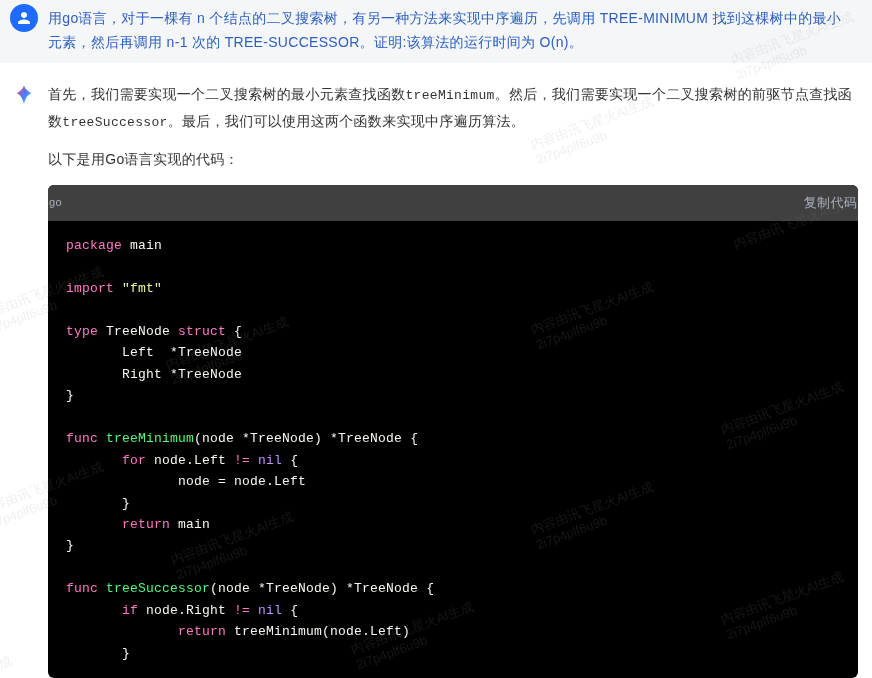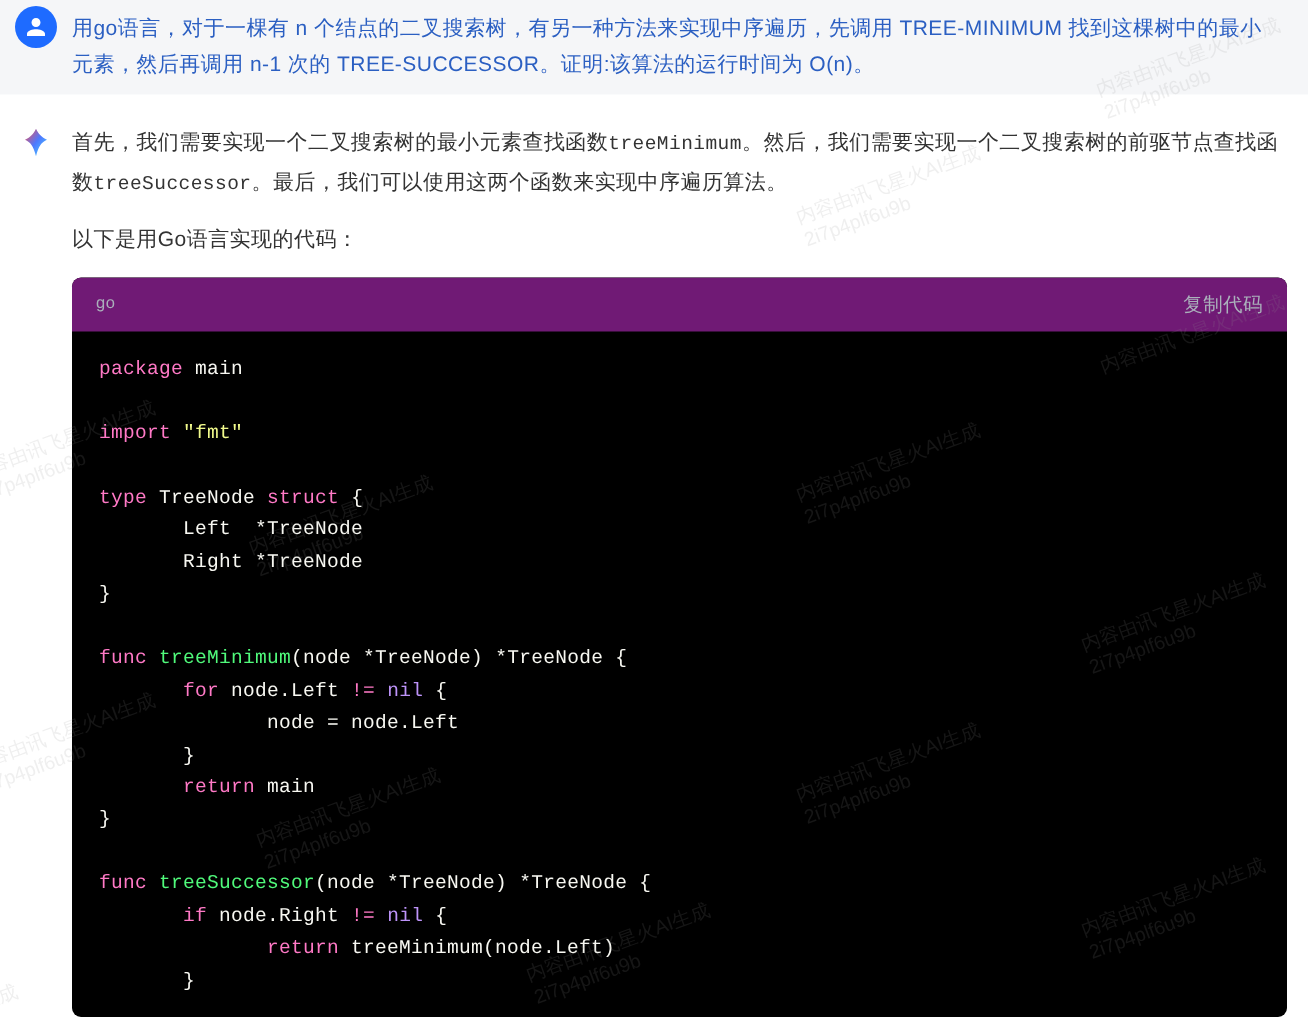--- a/index.html
+++ b/index.html
@@ -87,25 +87,25 @@
       font-family: "Courier New", monospace;
       font-size: 13px;
     }
     .code-block {
       background: #000;
       border-radius: 6px;
       overflow: hidden;
       margin-right: 4px;
     }
     .code-header {
-      background: #701a75;
+      background: #404040;
       display: flex;
       justify-content: space-between;
       align-items: center;
-      padding: 6px 16px;
+      padding: 6px 1px;
       font-size: 11px;
       color: #aab0bb;
     }
     .copy-btn {
       cursor: pointer;
       font-size: 13px;
     }
     .code-body {
       padding: 14px 18px;
       font-family: "Courier New", Consolas, monospace;

